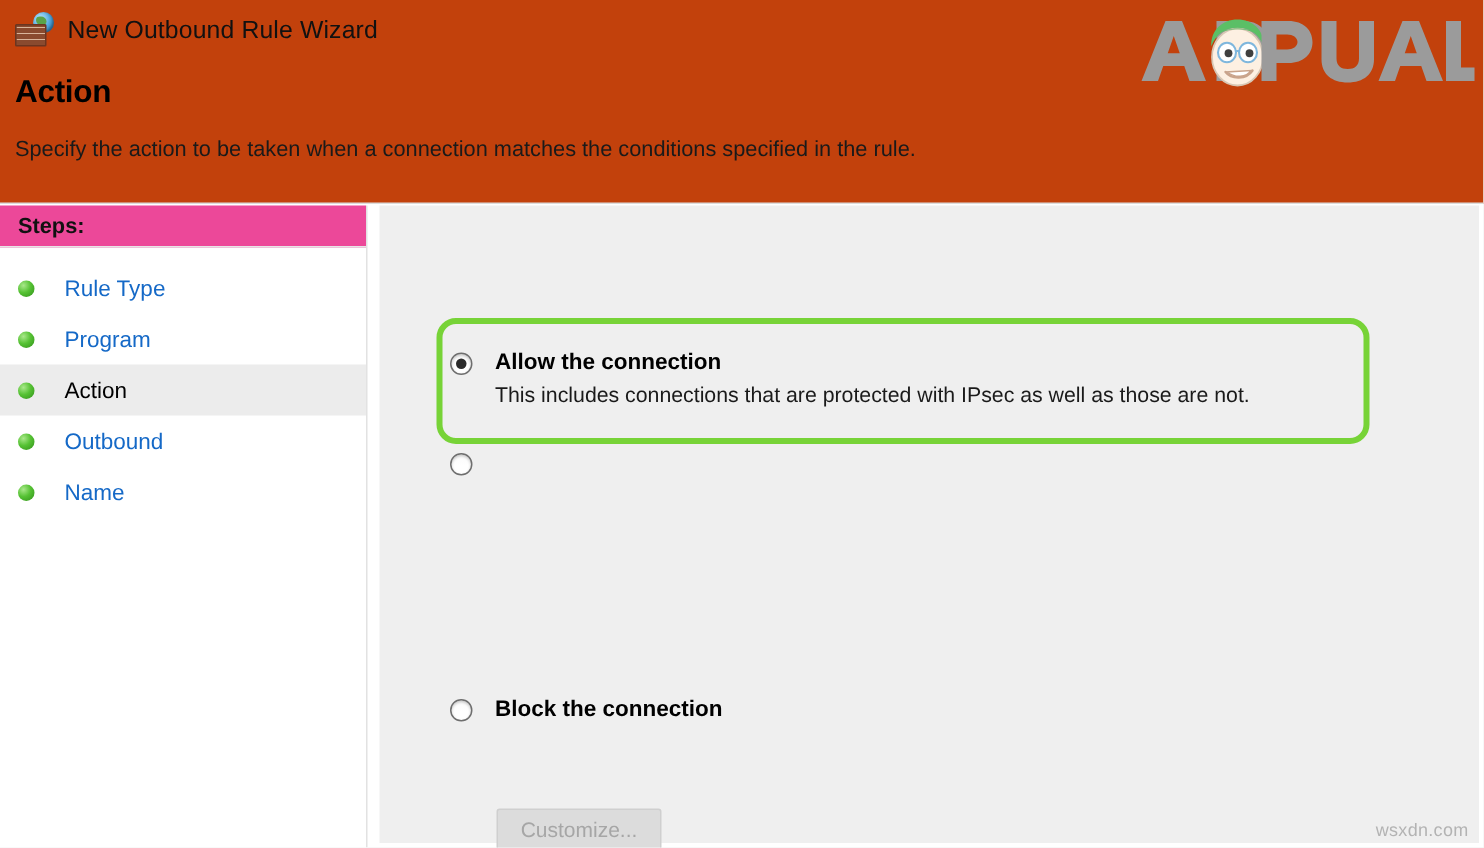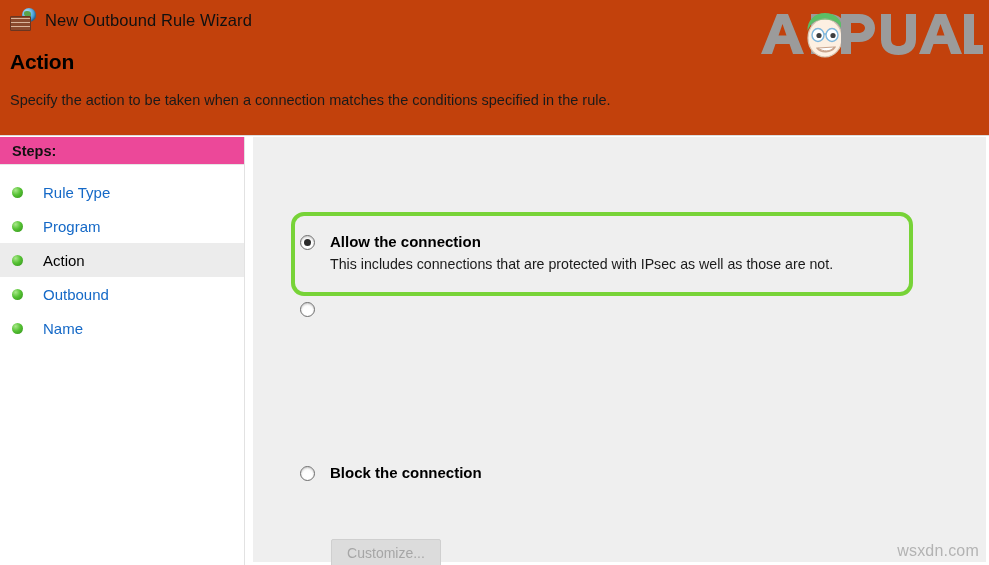--- a/index.html
+++ b/index.html
@@ -236,21 +236,21 @@
     display: flex;
     align-items: center;
     justify-content: center;
     box-sizing: border-box;
   }
 
   
   .watermark {
     position: absolute;
     right: 10px; bottom: 5px;
-    font-size: 16px;
+    font-size: 12px;
     color: #b3b3b3;
     letter-spacing: 0.2px;
   }
 </style>
 </head>
 <body>
 
 <div class="header">
 
   <div class="titlebar">

